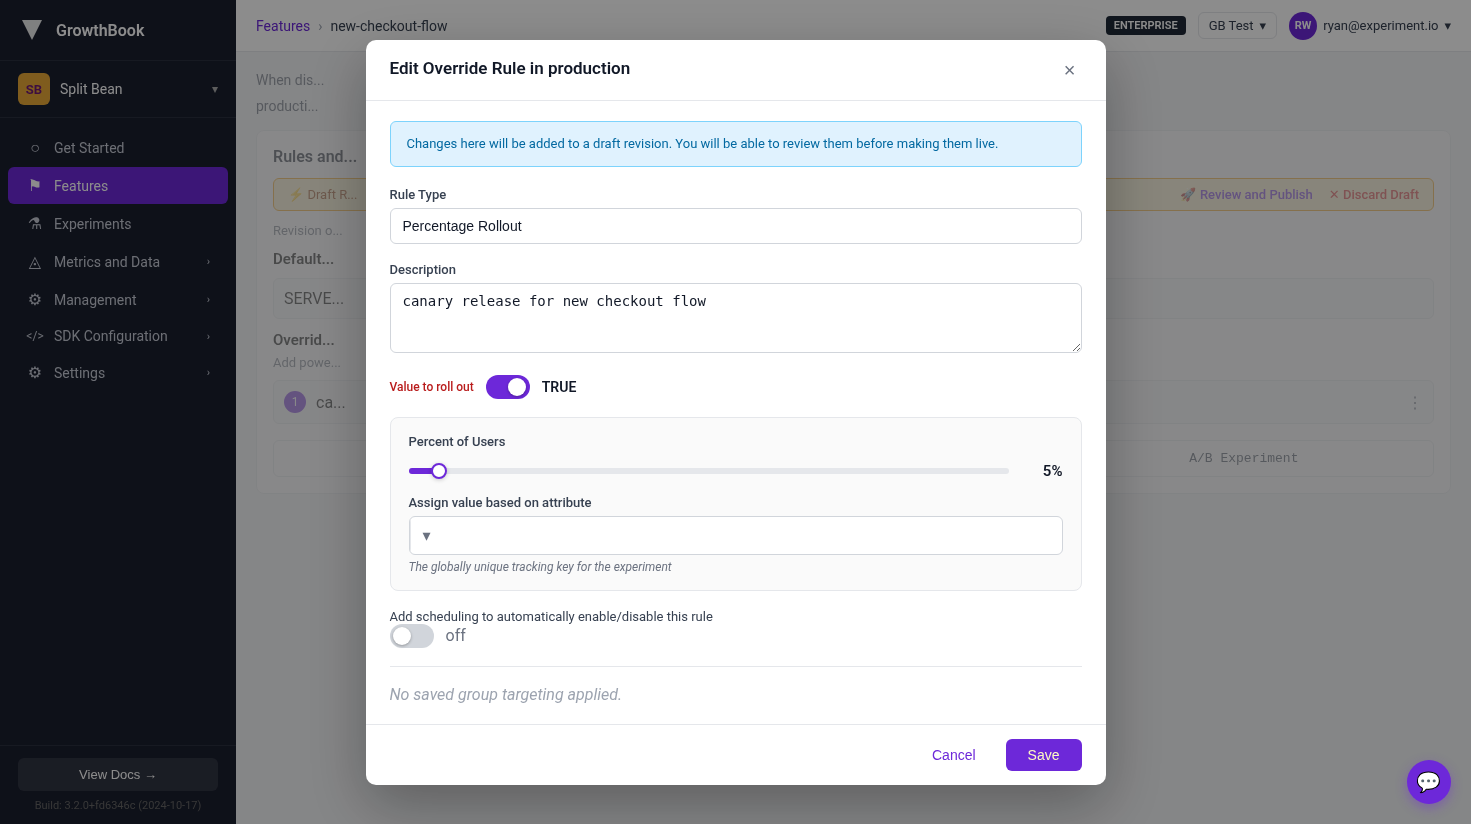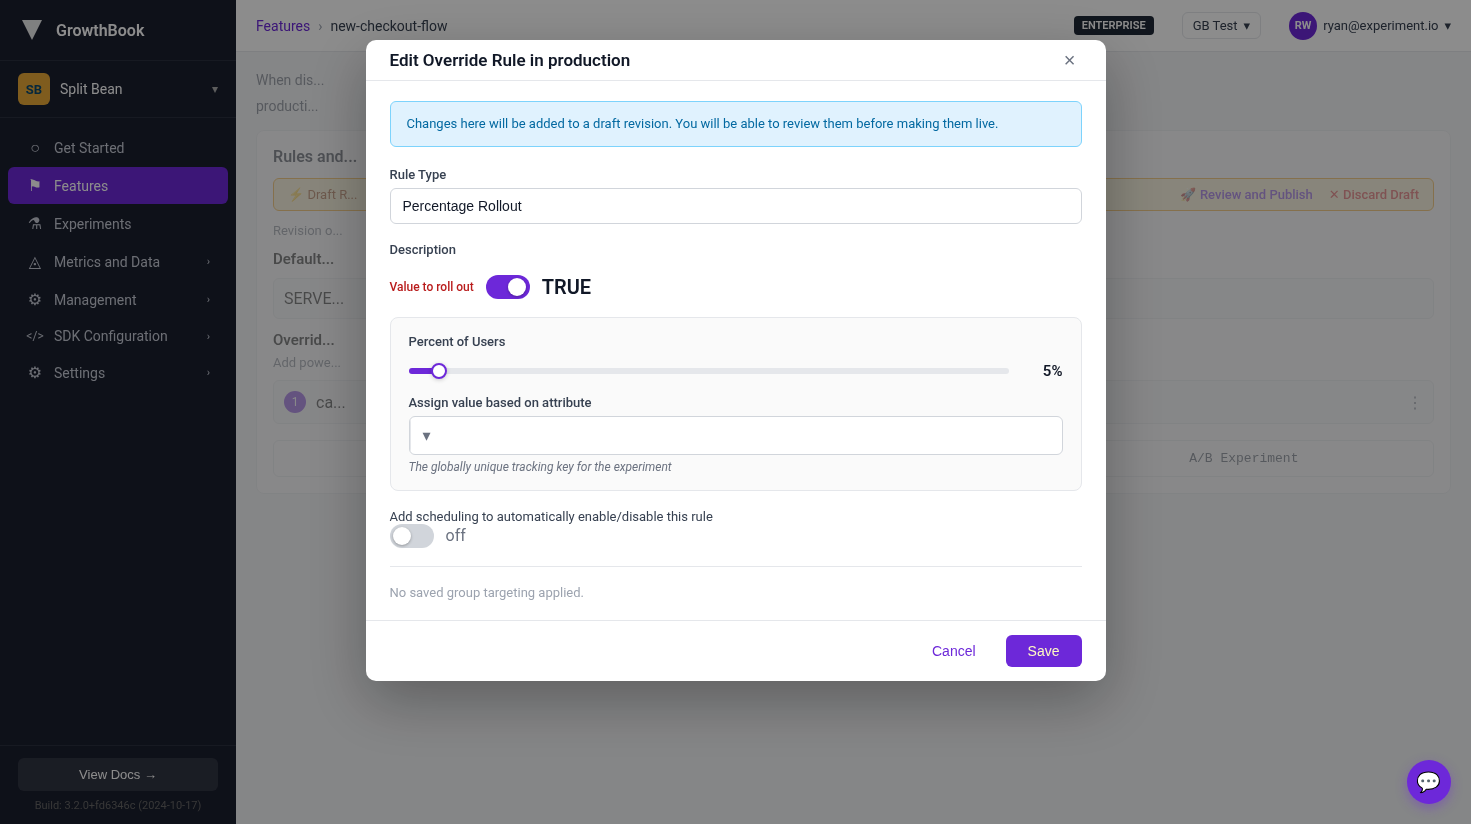--- a/index.html
+++ b/index.html
@@ -42,21 +42,21 @@
     .org-avatar {
       width: 32px;
       height: 32px;
       background: #e8a838;
       border-radius: 6px;
       display: flex;
       align-items: center;
       justify-content: center;
       font-size: 13px;
       font-weight: 700;
-      color: #0c4a6e;
+      color: #701a75;
       flex-shrink: 0;
     }
     .org-name {
       flex: 1;
       font-size: 14px;
       color: #fff;
     }
     .org-chevron {
       color: #aaa;
       font-size: 12px;
@@ -130,21 +130,21 @@
       gap: 8px;
       font-size: 14px;
       color: #6d28d9;
       flex: 1;
     }
     .breadcrumb .sep { color: #9ca3af; }
     .breadcrumb .current { color: #374151; }
     .topbar-right {
       display: flex;
       align-items: center;
-      gap: 28px;
+      gap: 12px;
     }
     .enterprise-badge {
       background: #1f2937;
       color: #fff;
       font-size: 11px;
       padding: 3px 8px;
       border-radius: 4px;
       font-weight: 600;
     }
     .env-selector {
@@ -205,23 +205,23 @@
       border-radius: 10px;
       width: 740px;
       max-height: 780px;
       display: flex;
       flex-direction: column;
       box-shadow: 0 20px 60px rgba(0,0,0,0.3);
       overflow: hidden;
     }
     .modal-header {
       display: flex;
-      align-items: center;
+      align-items: flex-start;
       justify-content: space-between;
-      padding: 8px 24px;
+      padding: 18px 24px;
       border-bottom: 1px solid #e5e7eb;
       flex-shrink: 0;
       gap: 24px;
     }
     .modal-title {
       font-size: 17px;
       font-weight: 600;
       color: #111827;
     }
     .modal-close {
@@ -316,21 +316,21 @@
       width: 18px;
       height: 18px;
       background: #fff;
       border-radius: 50%;
       top: 3px;
       left: 22px;
       transition: left 0.2s;
       box-shadow: 0 1px 3px rgba(0,0,0,0.3);
     }
     .toggle-value {
-      font-size: 20px;
+      font-size: 14px;
       font-weight: 600;
       color: #111827;
       text-align: center;
     }
 
     
     .percent-box {
       border: 1px solid #e5e7eb;
       border-radius: 8px;
       padding: 16px 18px;
@@ -446,22 +446,23 @@
 
     
     .divider {
       border: none;
       border-top: 1px solid #e5e7eb;
       margin: 18px 0;
     }
 
     
     .saved-group-text {
-      font-size: 13px;
+      font-size: 16px;
       color: #9ca3af;
+      font-style: italic;
     }
 
     
     .btn-cancel {
       background: none;
       border: none;
       color: #6d28d9;
       font-size: 14px;
       font-weight: 500;
       cursor: pointer;
@@ -633,20 +634,21 @@
         <span>Changes here will be added to a draft revision. You will be able to review them before making them live.</span>
       </div>
 
       <div class="form-group">
         <label class="form-label">Rule Type</label>
         <input class="form-control" type="text" readonly="" style="background: rgb(255, 255, 255);" value="Percentage Rollout">
       </div>
 
       <div class="form-group">
         <label class="form-label">Description</label>
+        <textarea class="form-control" style="">canary release for new checkout flow</textarea>
       </div>
 
       <div class="toggle-row">
         <span class="toggle-label-text">Value to roll out</span>
         <div class="toggle-switch">
           <div class="toggle-track"></div>
           <div class="toggle-thumb"></div>
         </div>
         <span class="toggle-value">TRUE</span>
       </div>

